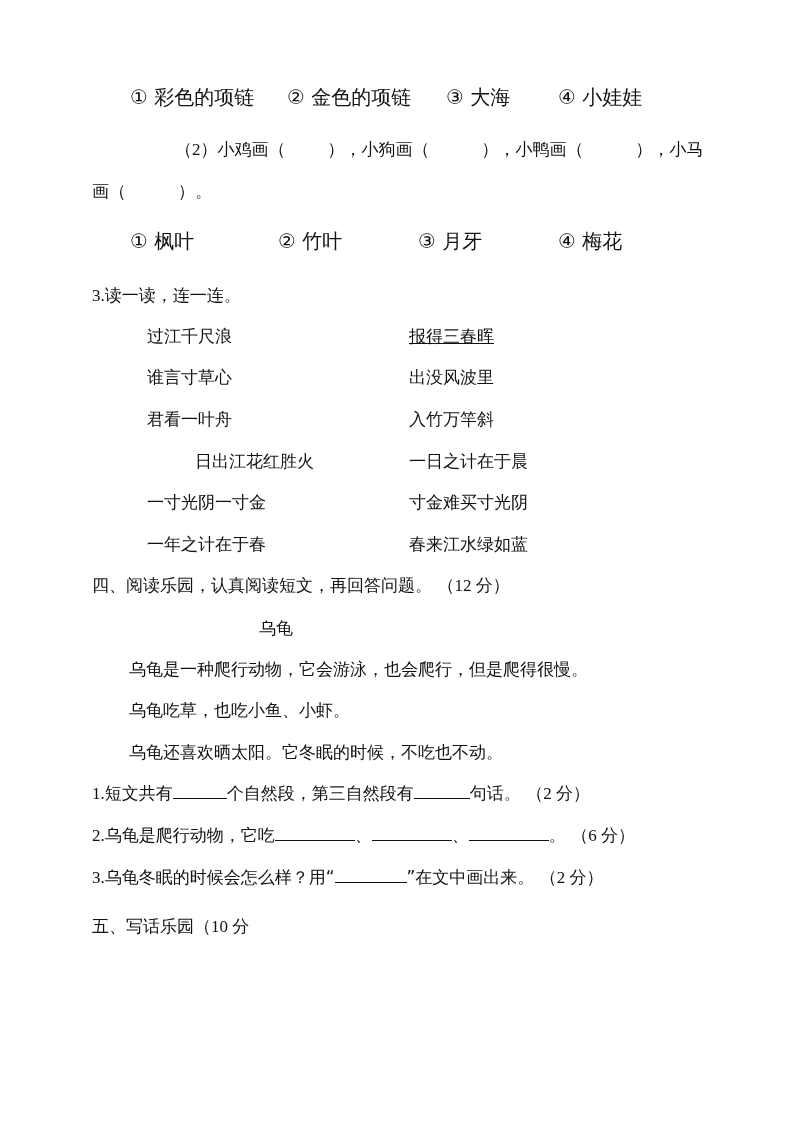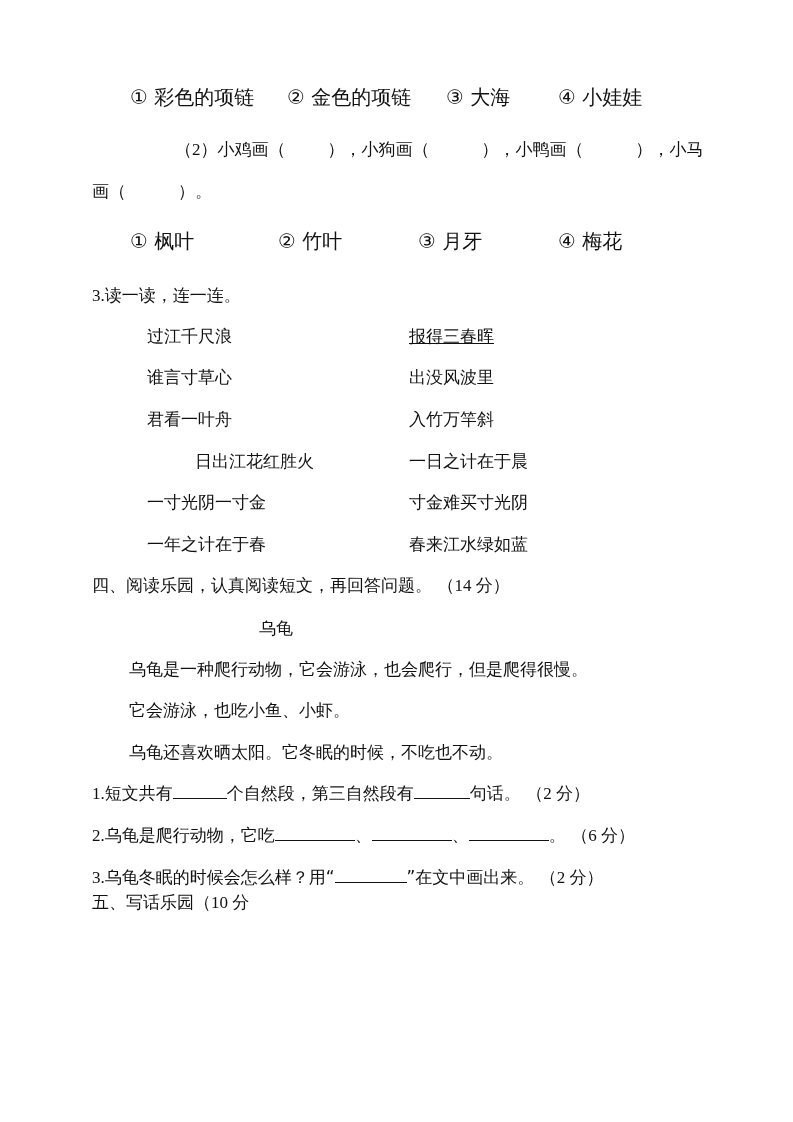--- a/index.html
+++ b/index.html
@@ -75,37 +75,37 @@
   <div class="line" style="left:409px; top:325px;text-decoration:underline;">报得三春晖</div>
   <div class="line" style="left:409px; top:366px;">出没风波里</div>
   <div class="line" style="left:409px; top:408px;">入竹万竿斜</div>
   <div class="line" style="left:409px; top:450px;">一日之计在于晨</div>
   <div class="line" style="left:409px; top:491px;">寸金难买寸光阴</div>
   <div class="line" style="left:409px; top:533px;">春来江水绿如蓝</div>
 </div>
 
 <div class="line" style="left:92px; top:574px;">
   <span>四、阅读乐园，认真阅读短文，再回答问题。</span>
-  <span class="num">（14 分）</span>
+  <span class="num">（12 分）</span>
 </div>
 <div class="line" style="left:259px; top:617px;">乌龟</div>
 <div class="line" style="left:129px; top:658px;text-align:right;">乌龟是一种爬行动物，它会游泳，也会爬行，但是爬得很慢。</div>
-<div class="line" style="left:129px; top:699px;">它会游泳，也吃小鱼、小虾。</div>
+<div class="line" style="left:129px; top:699px;">乌龟吃草，也吃小鱼、小虾。</div>
 <div class="line" style="left:129px; top:741px;">乌龟还喜欢晒太阳。它冬眠的时候，不吃也不动。</div>
 
 <div class="line" style="left:92px; top:782px;">
   <span class="num">1.</span><span>短文共有</span><span class="blank" style="width:54px"></span><span>个自然段，第三自然段有</span><span class="blank" style="width:56px"></span><span>句话。</span>
   <span class="num">（2 分）</span>
 </div>
 
 <div class="line" style="left:92px; top:824px;">
   <span class="num">2.</span><span>乌龟是爬行动物，它吃</span><span class="blank" style="width:80px"></span><span>、</span><span class="blank" style="width:80px"></span><span>、</span><span class="blank" style="width:80px"></span><span>。</span>
   <span class="num">（6 分）</span>
 </div>
 
 <div class="line" style="left:92px; top:866px;">
   <span class="num">3.</span><span>乌龟冬眠的时候会怎么样？用“</span><span class="blank" style="width:72px"></span><span>”在文中画出来。</span>
   <span class="num">（2 分）</span>
 </div>
 
-<div class="line" style="left:92px; top:891px;text-align:center;">
+<div class="line" style="left:92px; top:915px;text-align:center;">
   <span>五、写话乐园</span><span class="num">（10 分</span>
 </div>
 
 </body></html>

